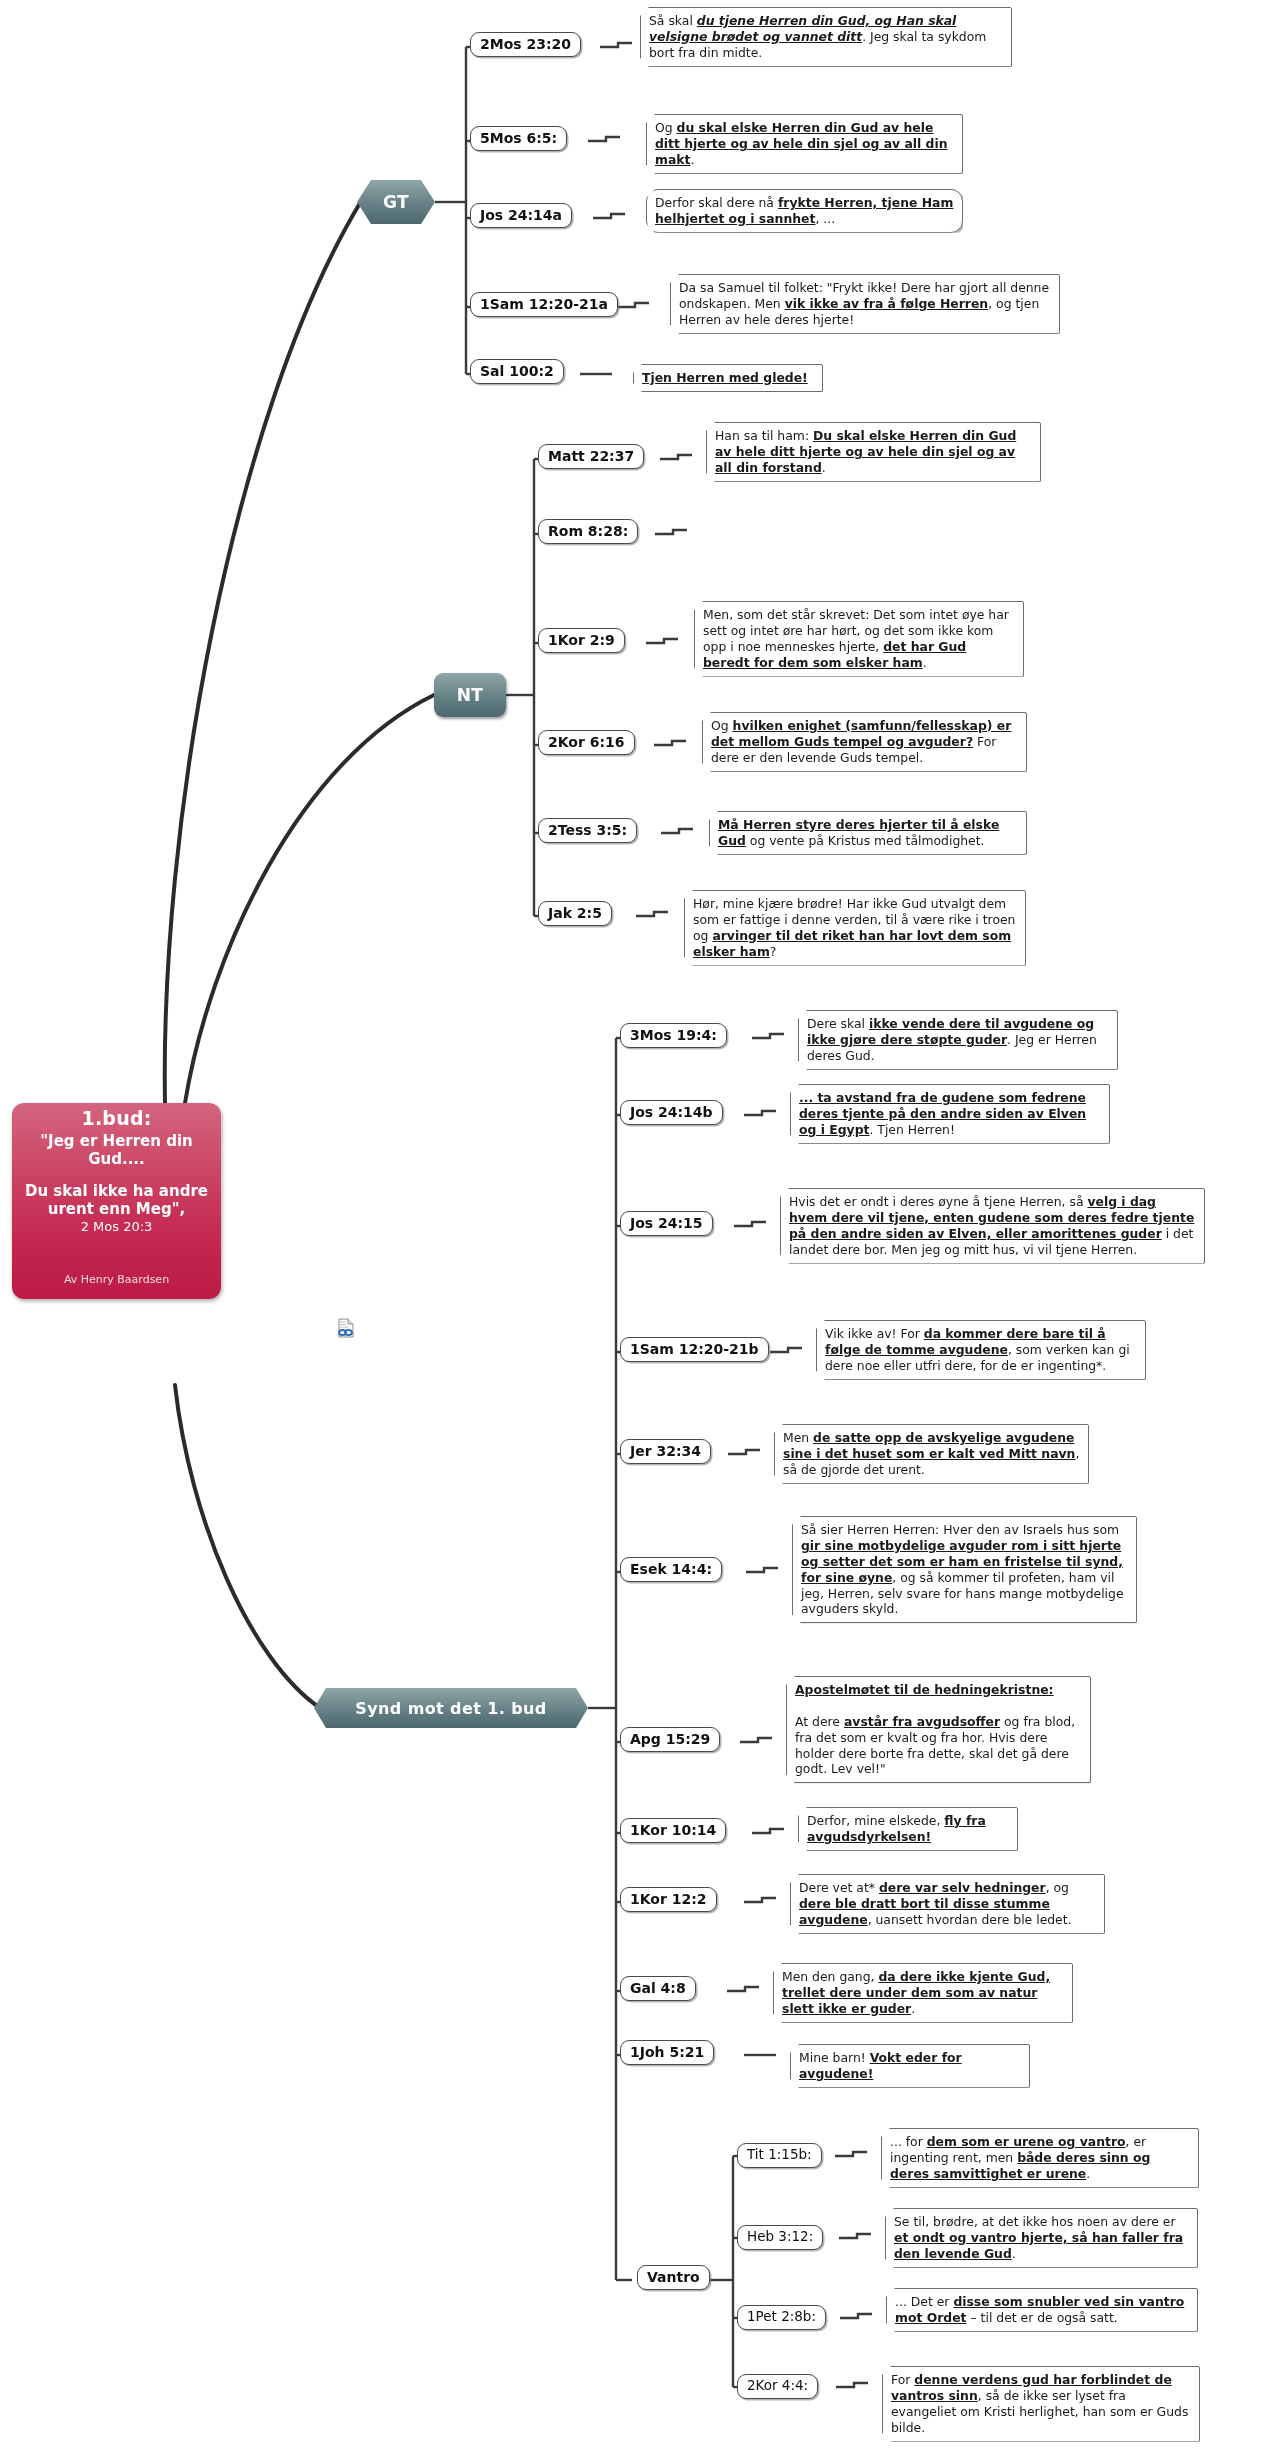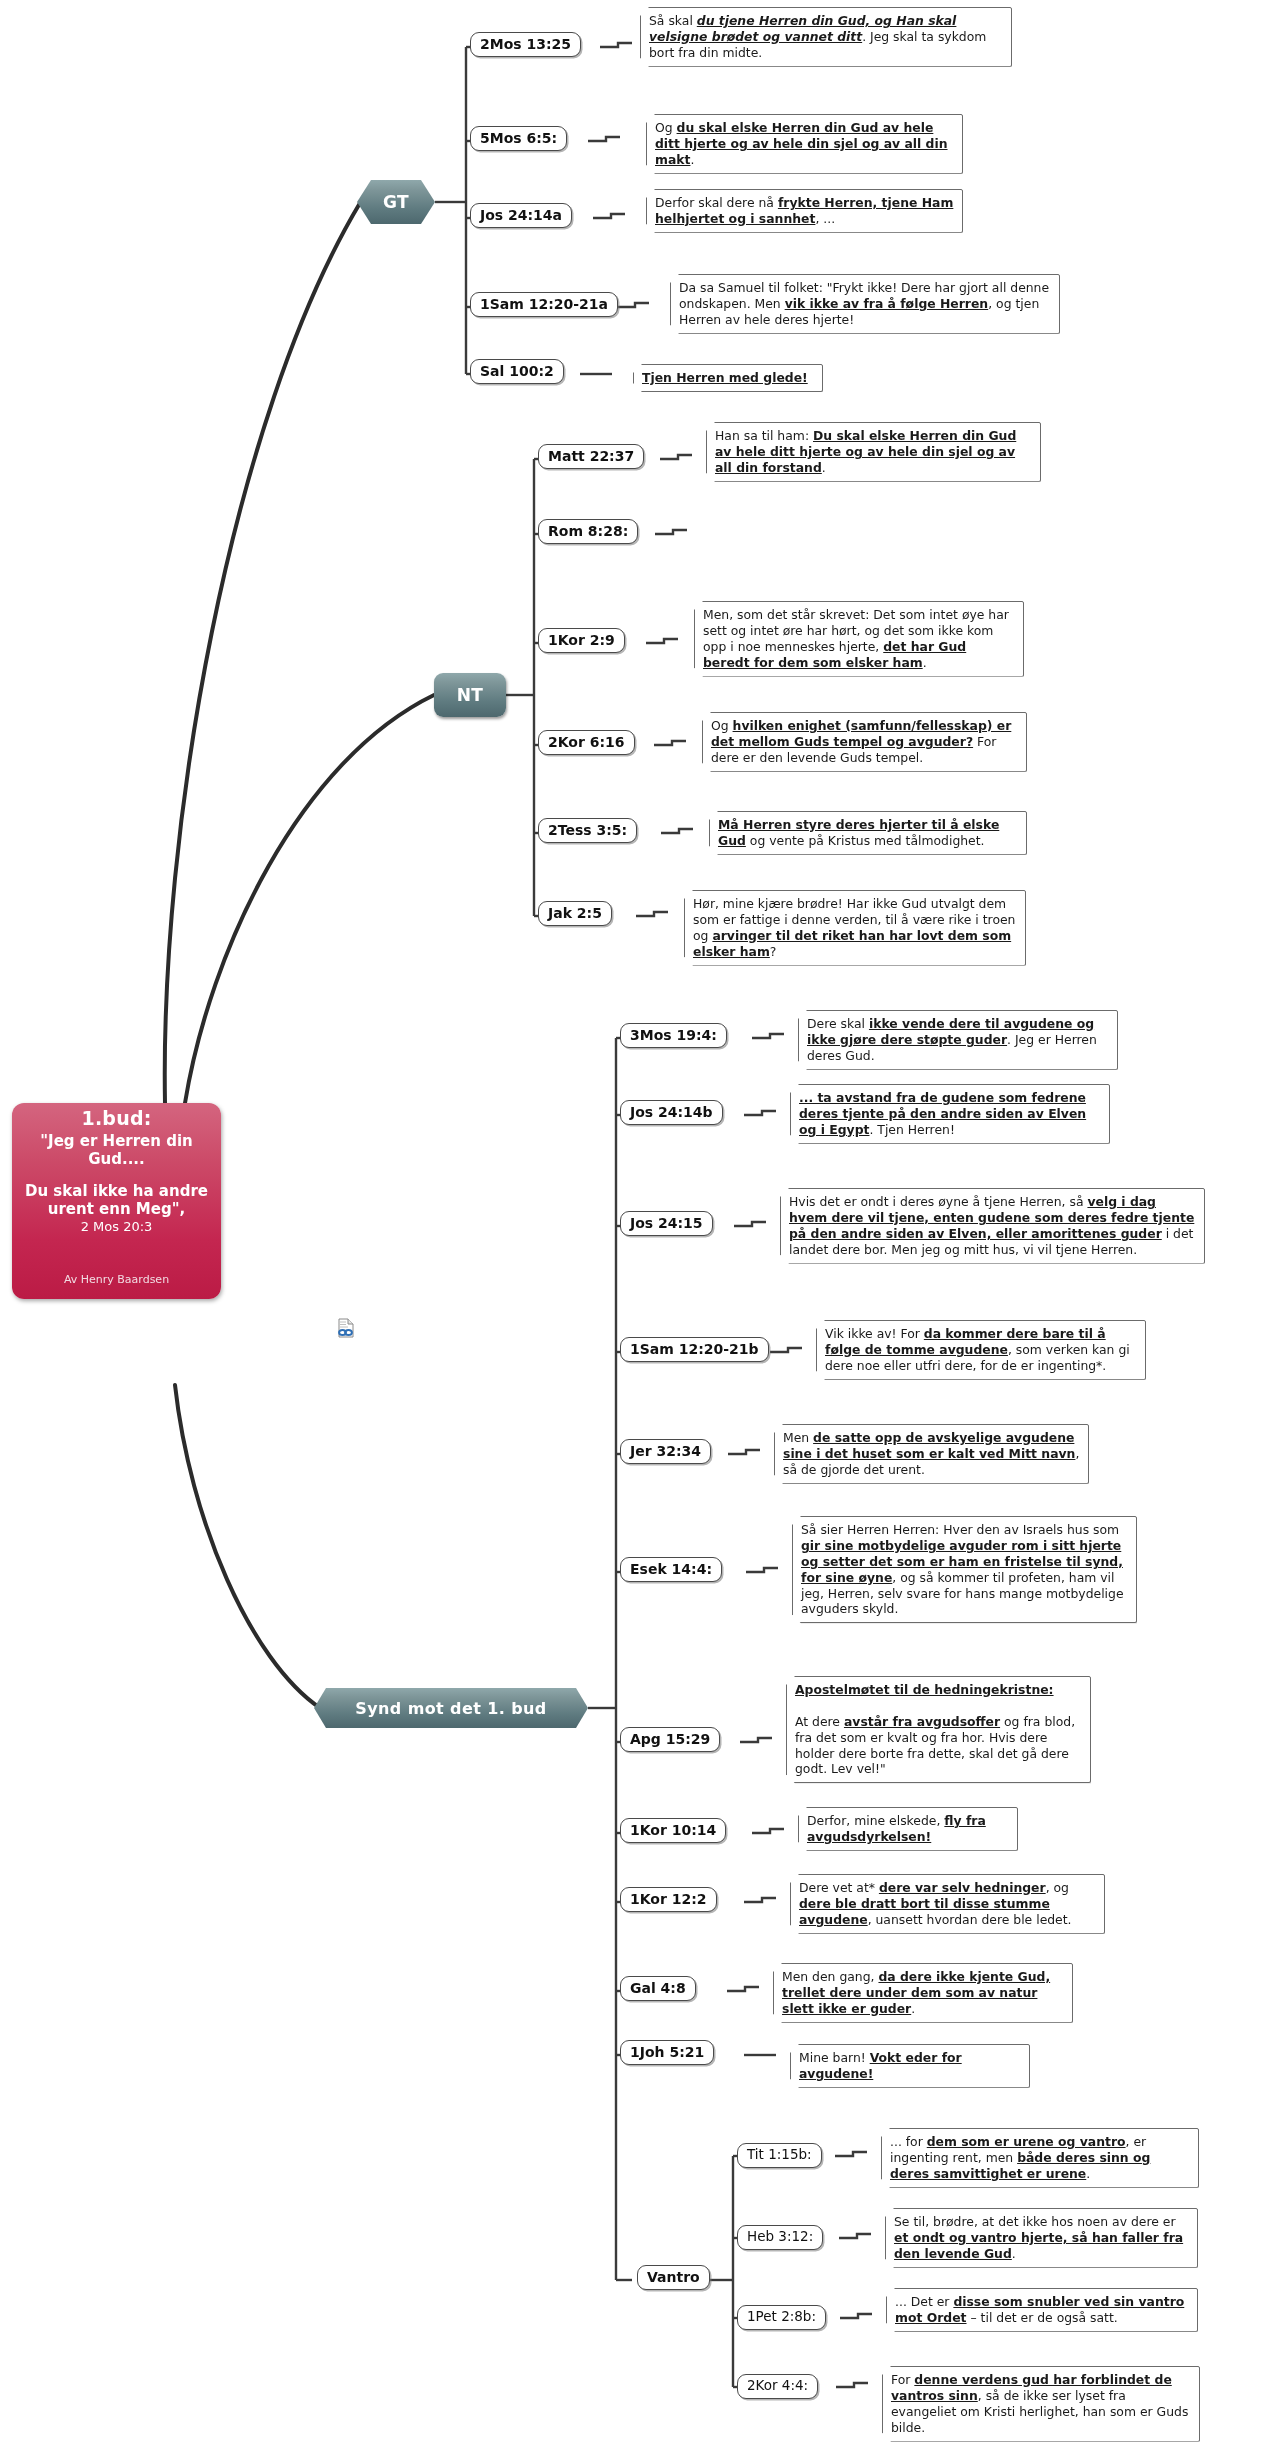--- a/index.html
+++ b/index.html
@@ -233,33 +233,33 @@
   <div class="hex-node hex-gt">
     <span>GT</span>
   </div>
   <div class="hex-node hex-nt">
     <span>NT</span>
   </div>
   <div class="hex-node hex-synd">
     <span>Synd mot det 1. bud</span>
   </div>
 
-  <div class="ref-pill" style="left:470px; top:32px;">2Mos 13:25</div>
+  <div class="ref-pill" style="left:470px; top:32px;">2Mos 23:20</div>
   <div class="ref-pill" style="left:470px; top:126px;">5Mos 6:5:</div>
   <div class="ref-pill" style="left:470px; top:203px;">Jos 24:14a</div>
   <div class="ref-pill" style="left:470px; top:292px;">1Sam 12:20-21a</div>
   <div class="ref-pill" style="left:470px; top:359px;">Sal 100:2</div>
 
   <div class="balloon" style="left:640px; top:7px; width:372px;">
     Så skal <span class="u"><i>du tjene Herren din Gud, og Han skal velsigne brødet og vannet ditt</i></span>. Jeg skal ta sykdom bort fra din midte.
   </div>
   <div class="balloon" style="left:646px; top:114px; width:317px;">
     Og <span class="u">du skal elske Herren din Gud av hele ditt hjerte og av hele din sjel og av all din makt</span>.
   </div>
-  <div class="balloon" style="left:646px; top:189px; width:317px;">
+  <div class="balloon" style="left:646px; top:189px; width:317px;border-radius:12px;">
     Derfor skal dere nå <span class="u">frykte Herren, tjene Ham helhjertet og i sannhet</span>, ...
   </div>
   <div class="balloon" style="left:670px; top:274px; width:390px;">
     Da sa Samuel til folket: "Frykt ikke! Dere har gjort all denne ondskapen. Men <span class="u">vik ikke av fra å følge Herren</span>, og tjen Herren av hele deres hjerte!
   </div>
   <div class="balloon" style="left:633px; top:364px; width:190px;">
     <span class="u">Tjen Herren med glede!</span>
   </div>
 
   <div class="ref-pill" style="left:538px; top:444px;">Matt 22:37</div>

